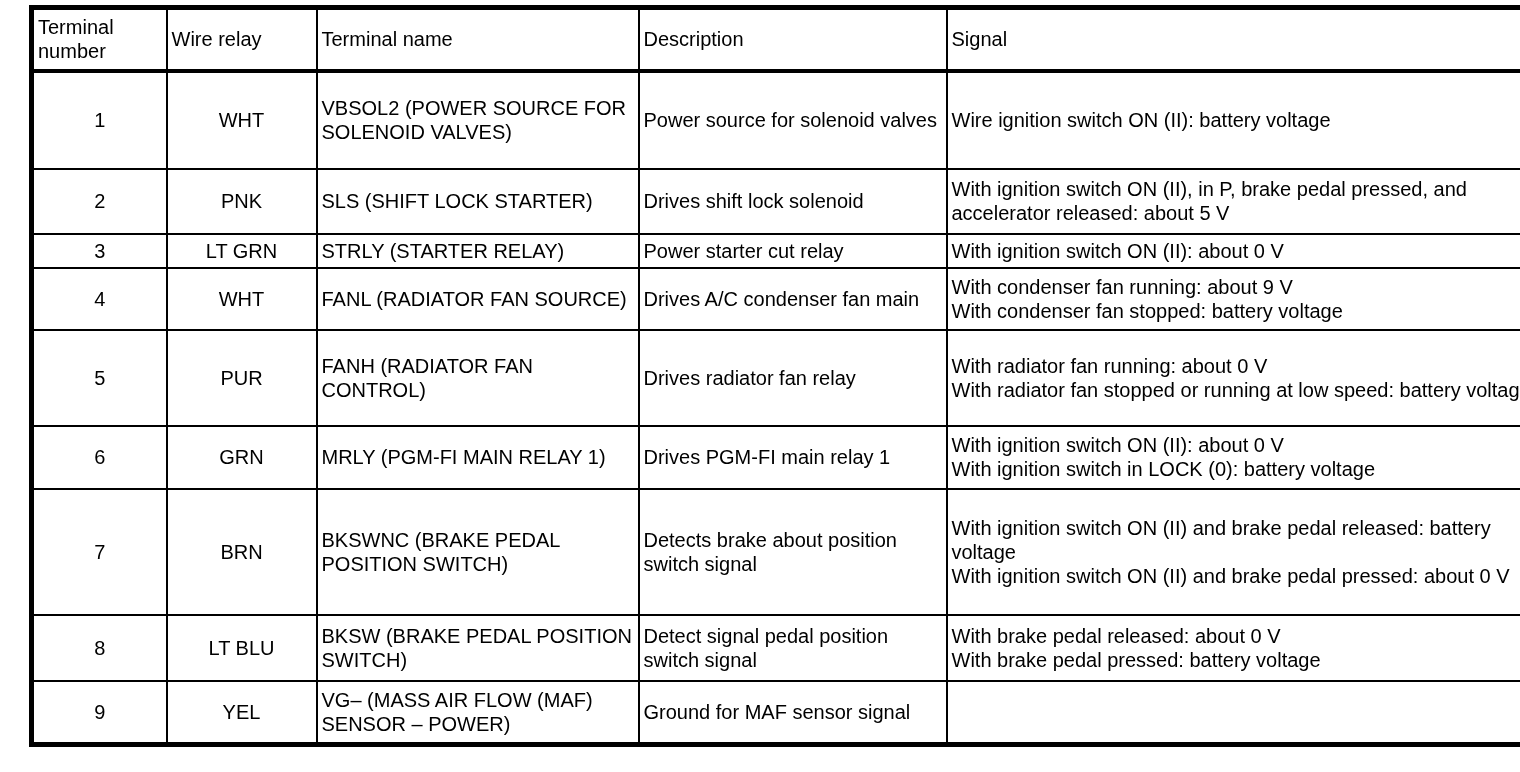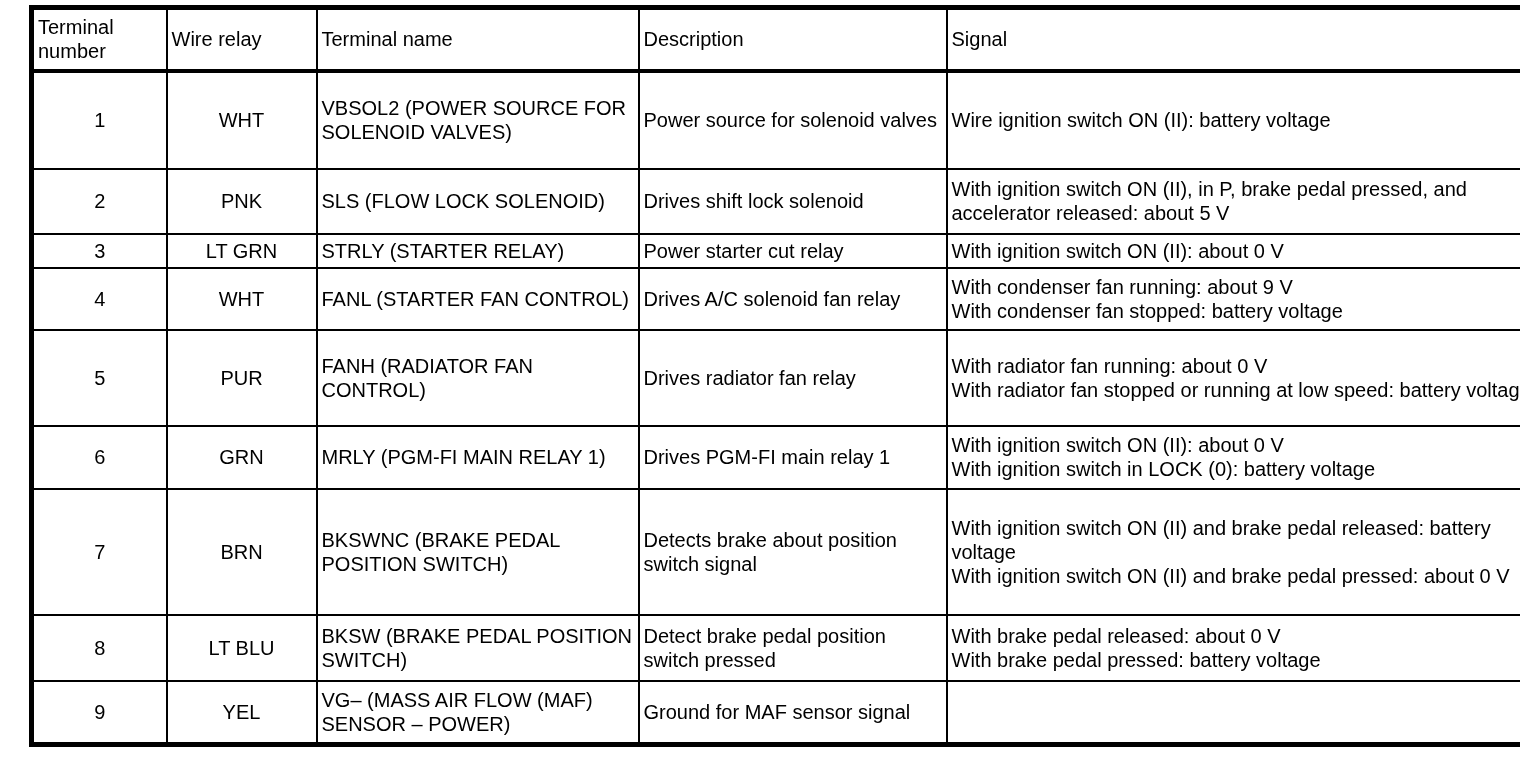--- a/index.html
+++ b/index.html
@@ -76,36 +76,36 @@
       <tr>
         <td class="center">1</td>
         <td class="center">WHT</td>
         <td>VBSOL2 (POWER SOURCE FOR SOLENOID VALVES)</td>
         <td>Power source for solenoid valves</td>
         <td>Wire ignition switch ON (II): battery voltage</td>
       </tr>
       <tr>
         <td class="center">2</td>
         <td class="center">PNK</td>
-        <td>SLS (FLOW LOCK SOLENOID)</td>
+        <td>SLS (SHIFT LOCK STARTER)</td>
         <td>Drives shift lock solenoid</td>
         <td>With ignition switch ON (II), in P, brake pedal pressed, and accelerator released: about 5 V</td>
       </tr>
       <tr>
         <td class="center">3</td>
         <td class="center">LT GRN</td>
         <td>STRLY (STARTER RELAY)</td>
         <td>Power starter cut relay</td>
         <td>With ignition switch ON (II): about 0 V</td>
       </tr>
       <tr>
         <td class="center">4</td>
         <td class="center">WHT</td>
-        <td>FANL (STARTER FAN CONTROL)</td>
-        <td>Drives A/C solenoid fan relay</td>
+        <td>FANL (RADIATOR FAN SOURCE)</td>
+        <td>Drives A/C condenser fan main</td>
         <td>With condenser fan running: about 9 V
 With condenser fan stopped: battery voltage</td>
       </tr>
       <tr>
         <td class="center">5</td>
         <td class="center">PUR</td>
         <td>FANH (RADIATOR FAN CONTROL)</td>
         <td>Drives radiator fan relay</td>
         <td>With radiator fan running: about 0 V
 With radiator fan stopped or running at low speed: battery voltage</td>
@@ -123,21 +123,21 @@
         <td class="center">BRN</td>
         <td>BKSWNC (BRAKE PEDAL POSITION SWITCH)</td>
         <td>Detects brake about position switch signal</td>
         <td>With ignition switch ON (II) and brake pedal released: battery voltage
 With ignition switch ON (II) and brake pedal pressed: about 0 V</td>
       </tr>
       <tr>
         <td class="center">8</td>
         <td class="center">LT BLU</td>
         <td>BKSW (BRAKE PEDAL POSITION SWITCH)</td>
-        <td>Detect brake pedal position switch pressed</td>
+        <td>Detect signal pedal position switch signal</td>
         <td>With brake pedal released: about 0 V
 With brake pedal pressed: battery voltage</td>
       </tr>
       <tr>
         <td class="center">9</td>
         <td class="center">YEL</td>
         <td>VG– (MASS AIR FLOW (MAF) SENSOR – POWER)</td>
         <td>Ground for MAF sensor signal</td>
         <td></td>
       </tr>

